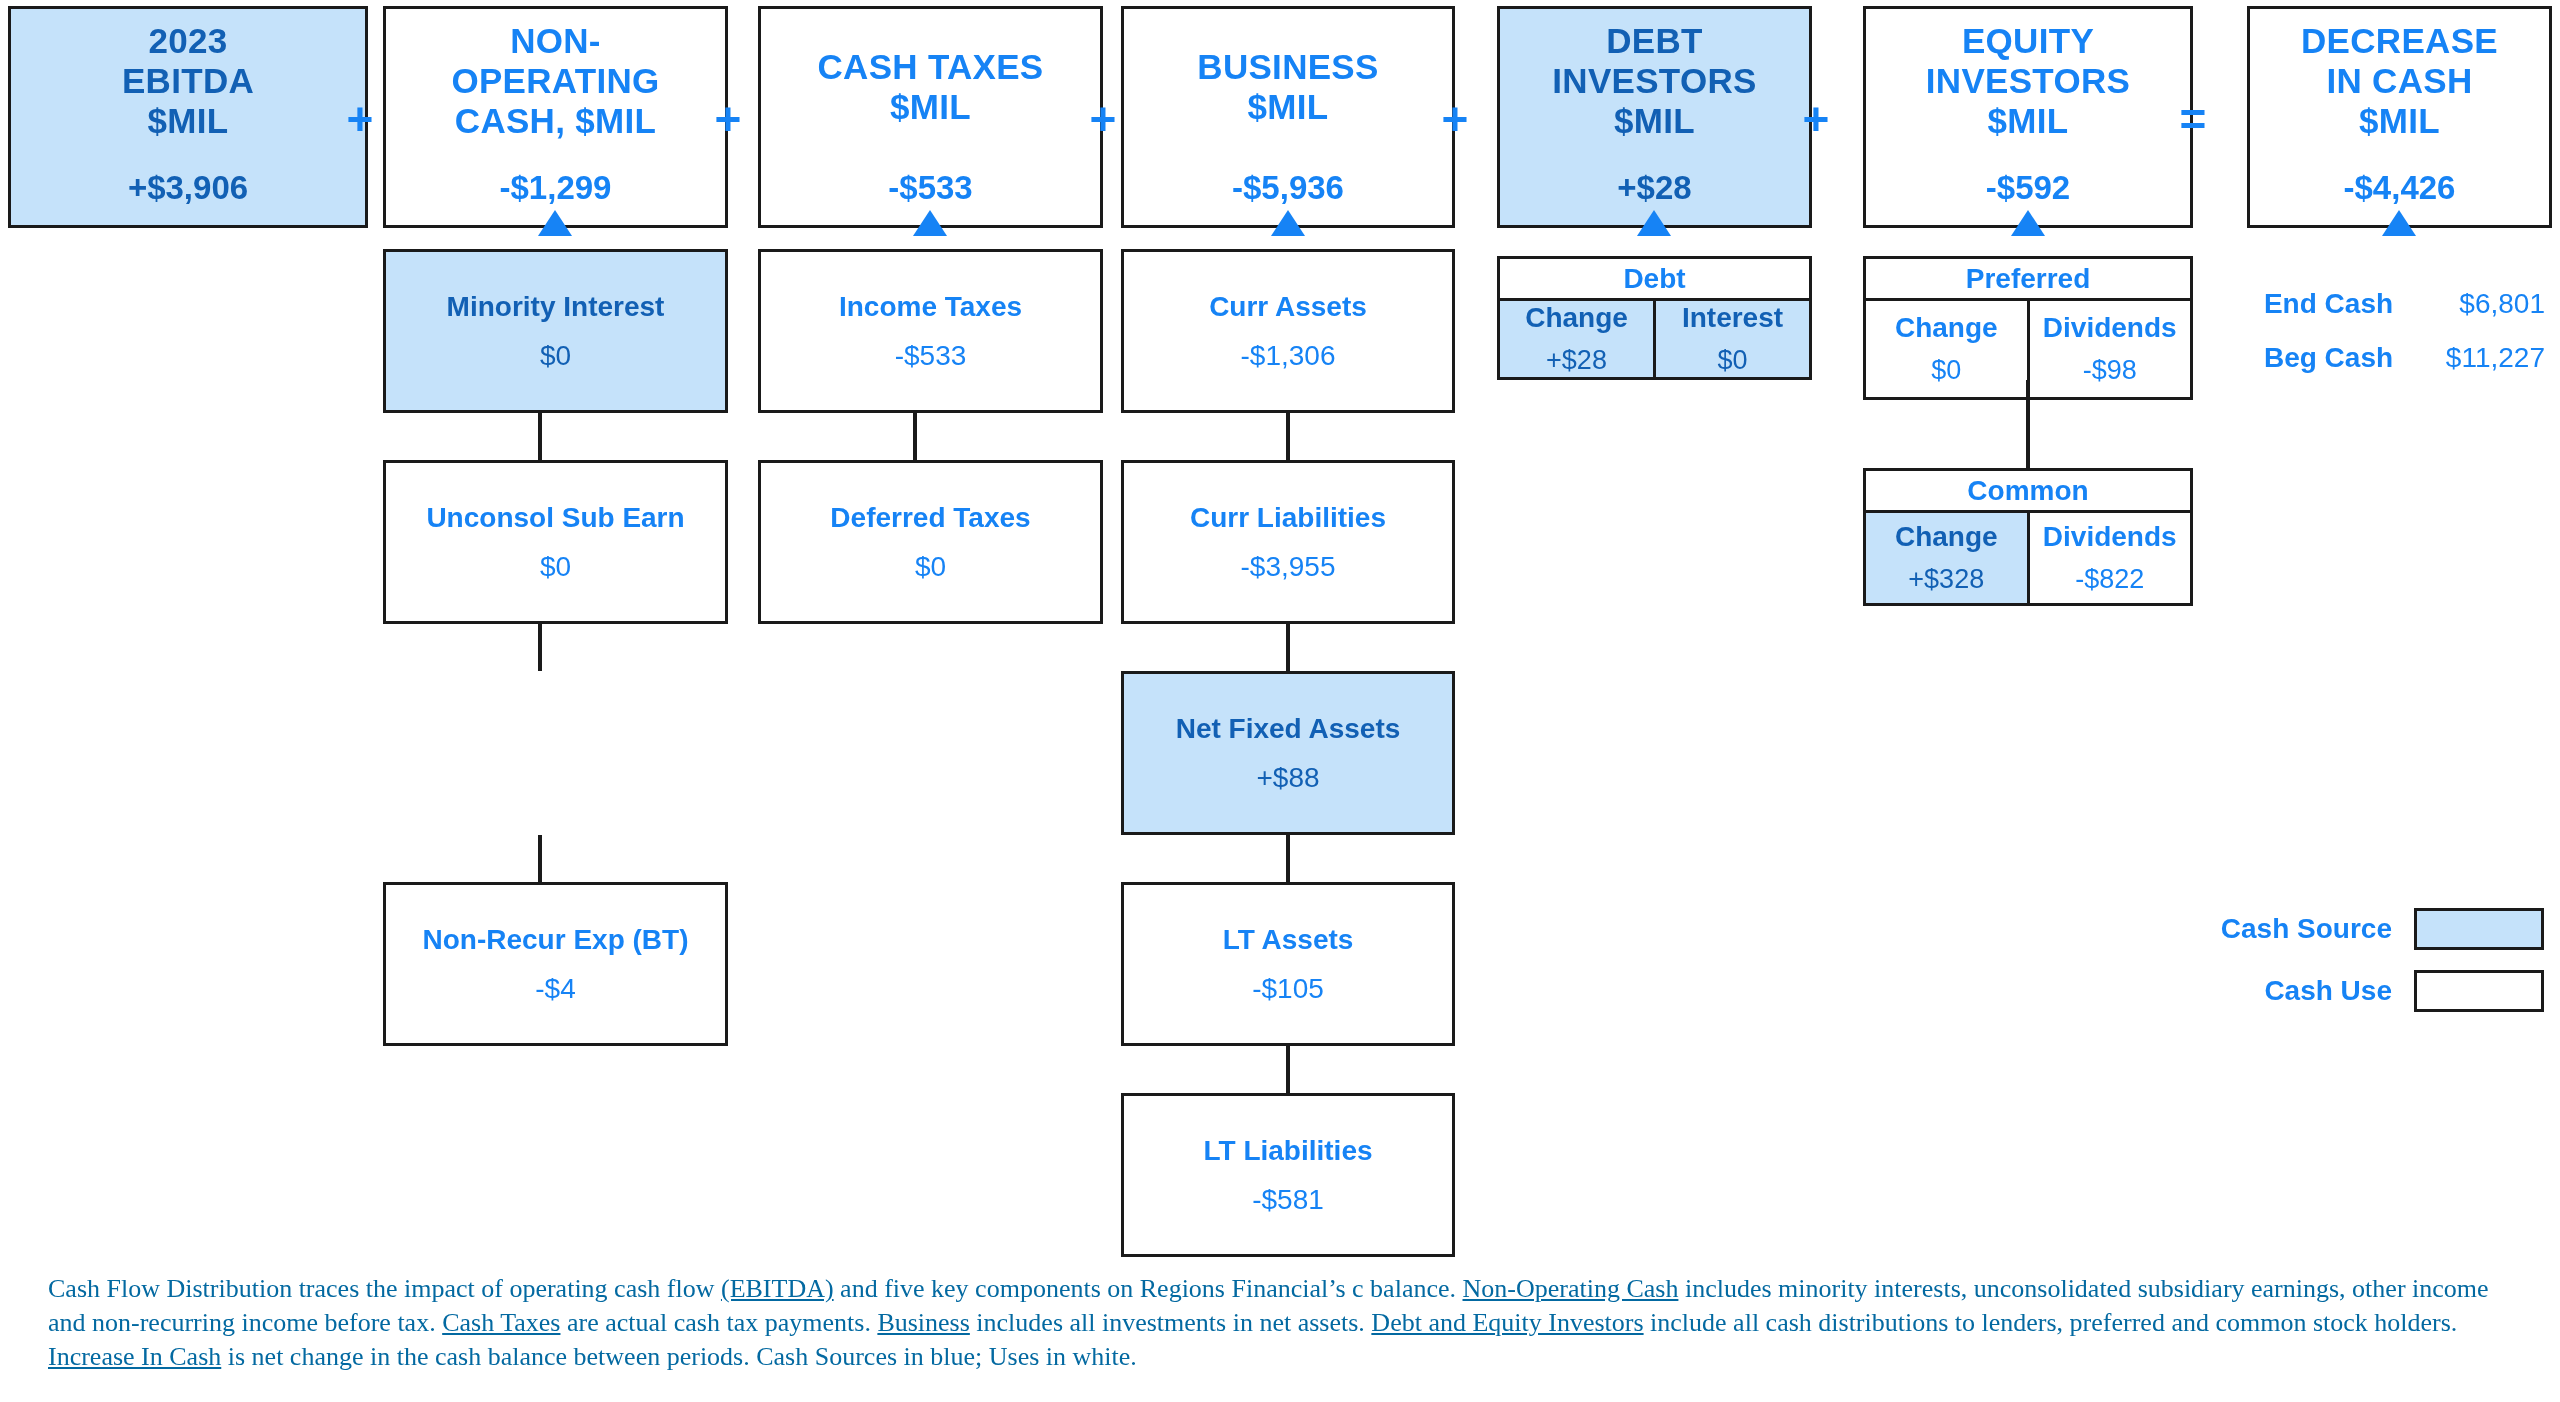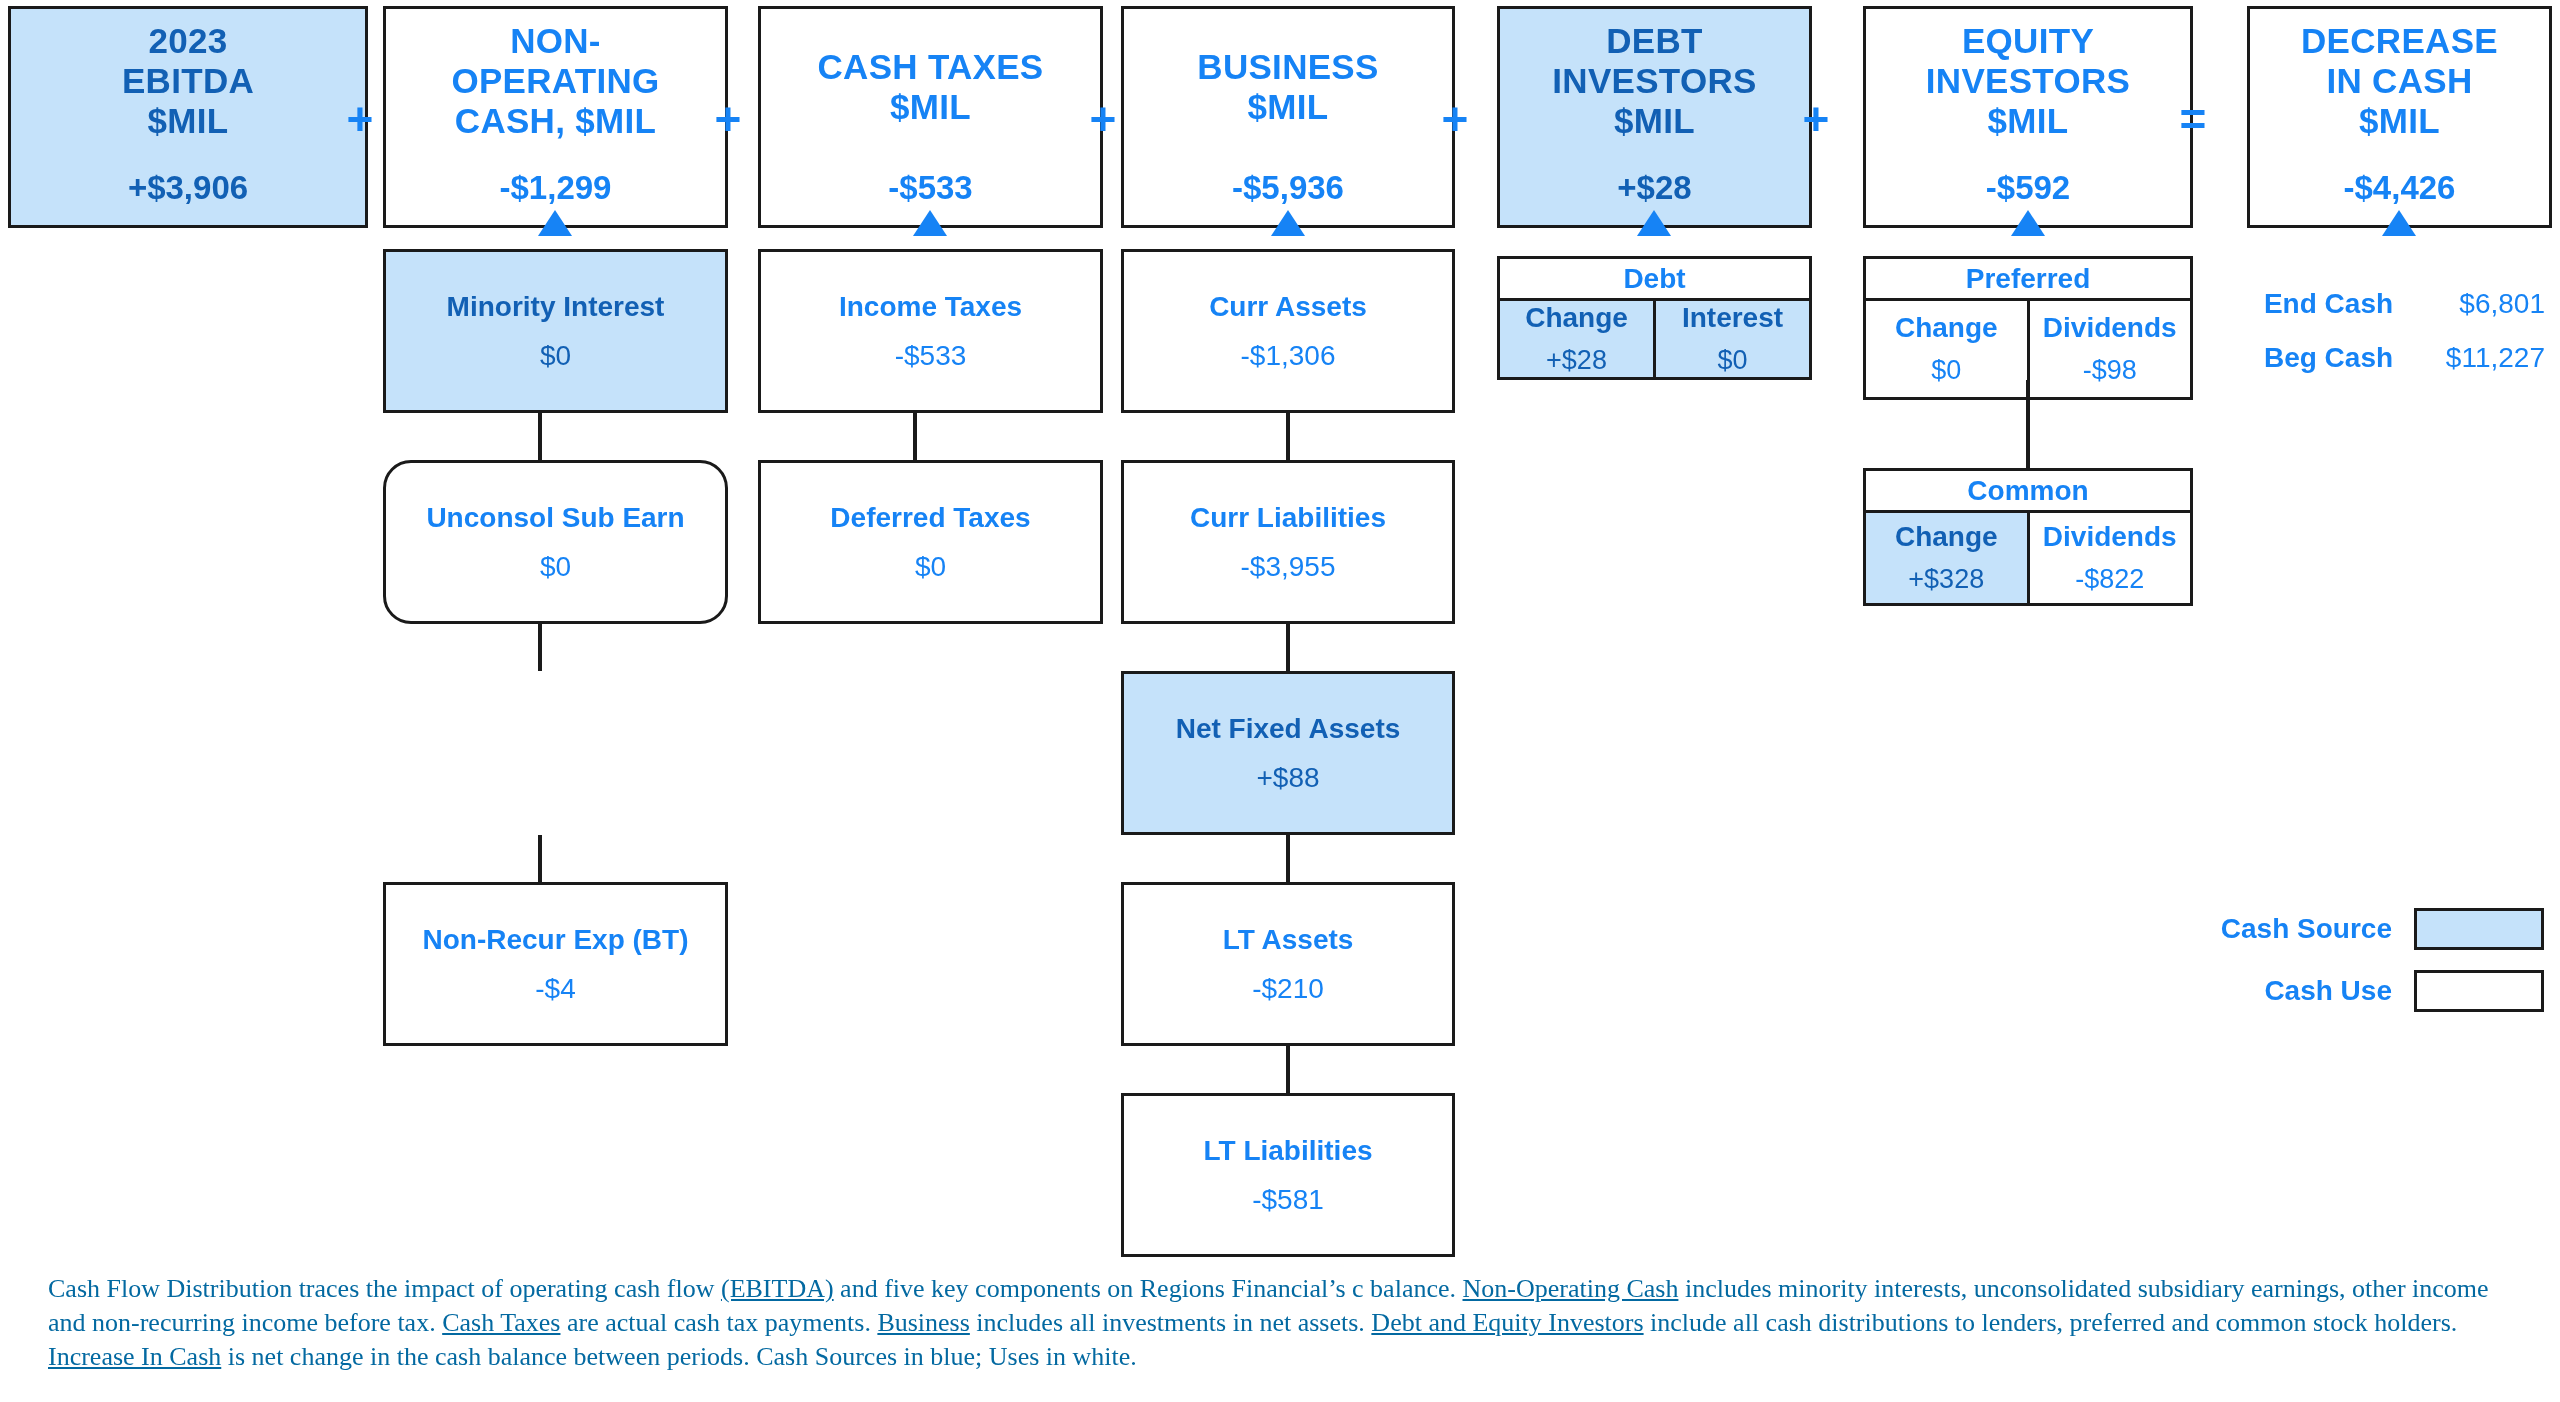--- a/index.html
+++ b/index.html
@@ -278,21 +278,21 @@
   <div class="uparrow" style="left:1637px; top:210px;"></div>
   <div class="uparrow" style="left:2011px; top:210px;"></div>
   <div class="uparrow" style="left:2382px; top:210px;"></div>
 
   <div class="box child src" style="left:383px; top:249px; width:345px;">
     <div class="title">Minority Interest</div>
     <div class="value">$0</div>
   </div>
   <div class="vline" style="left:538px; top:413px; height:47px;"></div>
 
-  <div class="box child" style="left:383px; top:460px; width:345px;border-radius:28px;">
+  <div class="box child" style="left:383px; top:460px; width:345px;">
     <div class="title">Unconsol Sub Earn</div>
     <div class="value">$0</div>
   </div>
   <div class="vline" style="left:538px; top:624px; height:47px;"></div>
 
   <div class="vline" style="left:538px; top:835px; height:47px;"></div>
 
   <div class="box child" style="left:383px; top:882px; width:345px;">
     <div class="title">Non-Recur Exp (BT)</div>
     <div class="value">-$4</div>
@@ -322,21 +322,21 @@
   <div class="vline" style="left:1286px; top:624px; height:47px;"></div>
 
   <div class="box child src" style="left:1121px; top:671px; width:334px;">
     <div class="title">Net Fixed Assets</div>
     <div class="value">+$88</div>
   </div>
   <div class="vline" style="left:1286px; top:835px; height:47px;"></div>
 
   <div class="box child" style="left:1121px; top:882px; width:334px;">
     <div class="title">LT Assets</div>
-    <div class="value">-$210</div>
+    <div class="value">-$105</div>
   </div>
   <div class="vline" style="left:1286px; top:1046px; height:47px;"></div>
 
   <div class="box child" style="left:1121px; top:1093px; width:334px;">
     <div class="title">LT Liabilities</div>
     <div class="value">-$581</div>
   </div>
 
   <div class="subtable" style="left:1497px; top:256px; width:315px; height:124px;">
     <div class="sthead">Debt</div>

